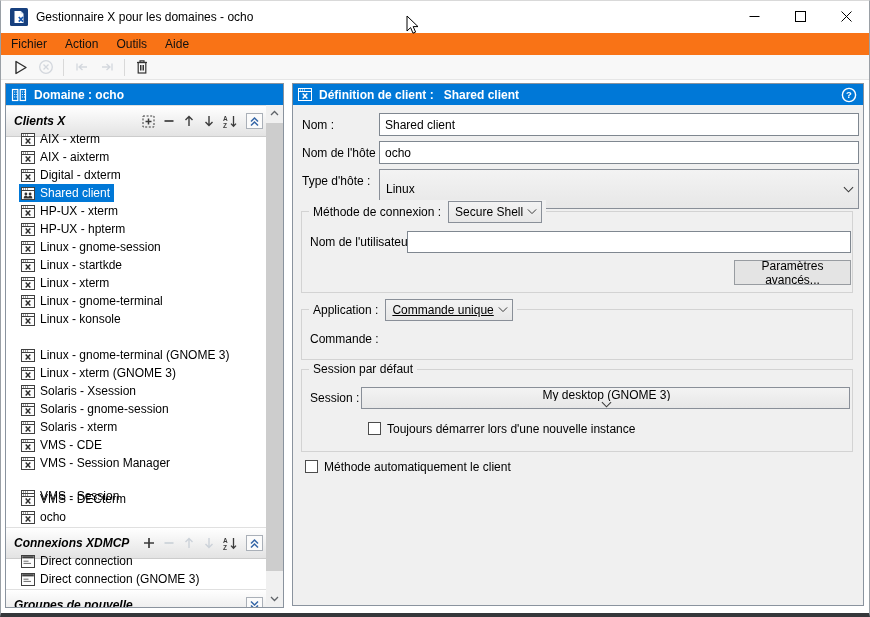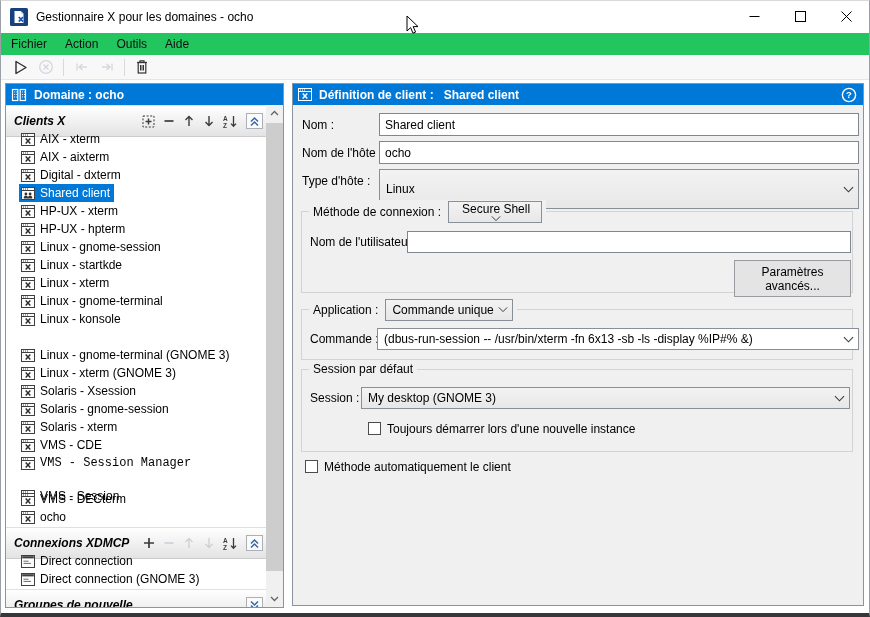--- a/index.html
+++ b/index.html
@@ -7,21 +7,21 @@
   .window{position:relative;width:870px;height:617px;background:#fff;overflow:hidden;
     border-top:1px solid #d9d9d9;border-left:1px solid #9aa0a6;border-right:1px solid #9aa0a6;border-bottom:4px solid #35373a;}
   .abs{position:absolute;}
   
   .titlebar{position:absolute;left:0;top:0;right:0;height:32px;background:#fff;display:flex;align-items:center;}
   .app-icon{margin-left:9px;width:18px;height:18px;display:inline-flex;}
   .title-text{margin-left:8px;font-size:12px;color:#000;}
   .win-controls{position:absolute;right:0;top:0;height:30px;display:flex;}
   .win-btn{width:46px;height:30px;display:flex;align-items:center;justify-content:center;background:#fff;}
   
-  .menubar{position:absolute;left:0;top:32px;right:0;height:22px;background:#22c55e;display:flex;align-items:center;padding-left:1px;}
+  .menubar{position:absolute;left:0;top:32px;right:0;height:22px;background:#f97316;display:flex;align-items:center;padding-left:1px;}
   .menu-item{font-size:12px;color:#111;padding:3px 9px;}
   
   .toolbar{position:absolute;left:0;top:54px;right:0;height:25px;background:#f8f8f8;border-bottom:1px solid #e6e6e6;display:flex;align-items:center;padding-left:6px;}
   .tb-btn{width:26px;height:22px;display:flex;align-items:center;justify-content:center;color:#2e2e2e;}
   .tb-btn.disabled{color:#d3d7dd;}
   .tb-sep{width:1px;height:17px;background:#d9d9d9;margin:0 4px;}
   
   .left-panel{position:absolute;left:4px;top:82px;width:279px;height:525px;background:#fff;border:1px solid #8a939e;}
   .right-panel{position:absolute;left:291px;top:82px;width:572px;height:523px;background:#f0f0f0;border:1px solid #8a939e;}
   .panel-head{position:absolute;left:0;top:0;right:0;height:21px;background:#0078d7;color:#fff;display:flex;align-items:center;gap:7px;padding-left:5px;font-size:12px;font-weight:bold;}
@@ -397,21 +397,21 @@
               <svg width="14" height="13" viewBox="0 0 14 13">
                 <rect x="0.5" y="0.5" width="13" height="12" fill="#fdfdfd" stroke="#3f3f3f"></rect>
                 <line x1="0.5" y1="3.5" x2="13.5" y2="3.5" stroke="#3f3f3f"></line>
                 <path d="M2.5 1.5 v1 M4.5 1.5 v1 M6.5 1.5 v1" stroke="#3f3f3f"></path>
                 <path d="M4.7 5.6 L9.3 10.4 M9.3 5.6 L4.7 10.4" stroke="#2d2d2d" stroke-width="1.5"></path>
               </svg>
             </span>
             <span>VMS - CDE</span>
           </span>
         </div>
-        <div class="row" style="top:349px;font-family:Liberation Mono, monospace;">
+        <div class="row" style="top:349px;">
           <span class="inner">
             <span class="ic ">
               <svg width="14" height="13" viewBox="0 0 14 13">
                 <rect x="0.5" y="0.5" width="13" height="12" fill="#fdfdfd" stroke="#3f3f3f"></rect>
                 <line x1="0.5" y1="3.5" x2="13.5" y2="3.5" stroke="#3f3f3f"></line>
                 <path d="M2.5 1.5 v1 M4.5 1.5 v1 M6.5 1.5 v1" stroke="#3f3f3f"></path>
                 <path d="M4.7 5.6 L9.3 10.4 M9.3 5.6 L4.7 10.4" stroke="#2d2d2d" stroke-width="1.5"></path>
               </svg>
             </span>
             <span>VMS - Session Manager</span>
@@ -575,61 +575,53 @@
       <span class="ic">
           <svg width="11" height="7" viewBox="0 0 12 7">
             <path d="M1 1 L6 6 L11 1" fill="none" stroke="#3c3c3c" stroke-width="1.2"></path>
           </svg>
         </span>
     </div>
 
     <div class="group" style="left:8px;top:127px;width:552px;height:82px;"></div>
     <div class="legend" style="left:16px;top:116px;height:23px;">
       <span>Méthode de connexion :</span>
-      <div class="combo" style="width:94px;height:22px;flex-direction:column;">
+      <div class="combo" style="width:94px;height:22px;">
         <span class="ctext">Secure Shell</span>
         <span class="ic">
             <svg width="10" height="7" viewBox="0 0 12 7">
               <path d="M1 1 L6 6 L11 1" fill="none" stroke="#3c3c3c" stroke-width="1.2"></path>
             </svg>
           </span>
       </div>
     </div>
     <span class="flabel" style="left:17px;top:147px;height:22px;">Nom de l'utilisateur :</span>
     <input class="tbox" style="left: 114px; top: 147px; width: 444px; height: 22px;" value="">
-    <button class="btn" style="left:441px;top:176px;width:117px;height:37px;font-family:'Liberation Sans',sans-serif;">Paramètres avancés...</button>
+    <button class="btn" style="left:441px;top:176px;width:117px;height:25px;font-family:'Liberation Sans',sans-serif;">Paramètres avancés...</button>
 
     <div class="group" style="left:8px;top:225px;width:552px;height:51px;"></div>
     <div class="legend" style="left:16px;top:214px;height:23px;">
       <span>Application :</span>
-      <div class="combo" style="width:128px;height:22px;">
+      <div class="combo" style="width:128px;height:22px;text-decoration:underline;">
         <span class="ctext">Commande unique</span>
         <span class="ic">
             <svg width="10" height="7" viewBox="0 0 12 7">
               <path d="M1 1 L6 6 L11 1" fill="none" stroke="#3c3c3c" stroke-width="1.2"></path>
             </svg>
           </span>
       </div>
     </div>
     <span class="flabel" style="left:17px;top:244px;height:22px;">Commande :</span>
-    <div class="combo white" style="left:84px;top:244px;width:482px;height:22px;">
-      <span class="ctext">(dbus-run-session -- /usr/bin/xterm -fn 6x13 -sb -ls -display %IP#% &amp;)</span>
-      <span class="ic">
-          <svg width="11" height="7" viewBox="0 0 12 7">
-            <path d="M1 1 L6 6 L11 1" fill="none" stroke="#3c3c3c" stroke-width="1.2"></path>
-          </svg>
-        </span>
-    </div>
 
     <div class="group" style="left:8px;top:285px;width:552px;height:83px;"></div>
     <div class="legend" style="left:16px;top:278px;height:14px;">
       <span>Session par défaut</span>
     </div>
     <span class="flabel" style="left:17px;top:303px;height:22px;">Session :</span>
-    <div class="combo" style="left:68px;top:303px;width:489px;height:22px;">
+    <div class="combo" style="left:68px;top:303px;width:489px;height:22px;flex-direction:column;">
       <span class="ctext">My desktop (GNOME 3)</span>
       <span class="ic">
           <svg width="11" height="7" viewBox="0 0 12 7">
             <path d="M1 1 L6 6 L11 1" fill="none" stroke="#3c3c3c" stroke-width="1.2"></path>
           </svg>
         </span>
     </div>
     <span class="cb" style="left:75px;top:338px;"></span>
     <span class="flabel" style="left:94px;top:337px;height:15px;">Toujours démarrer lors d'une nouvelle instance</span>
 

